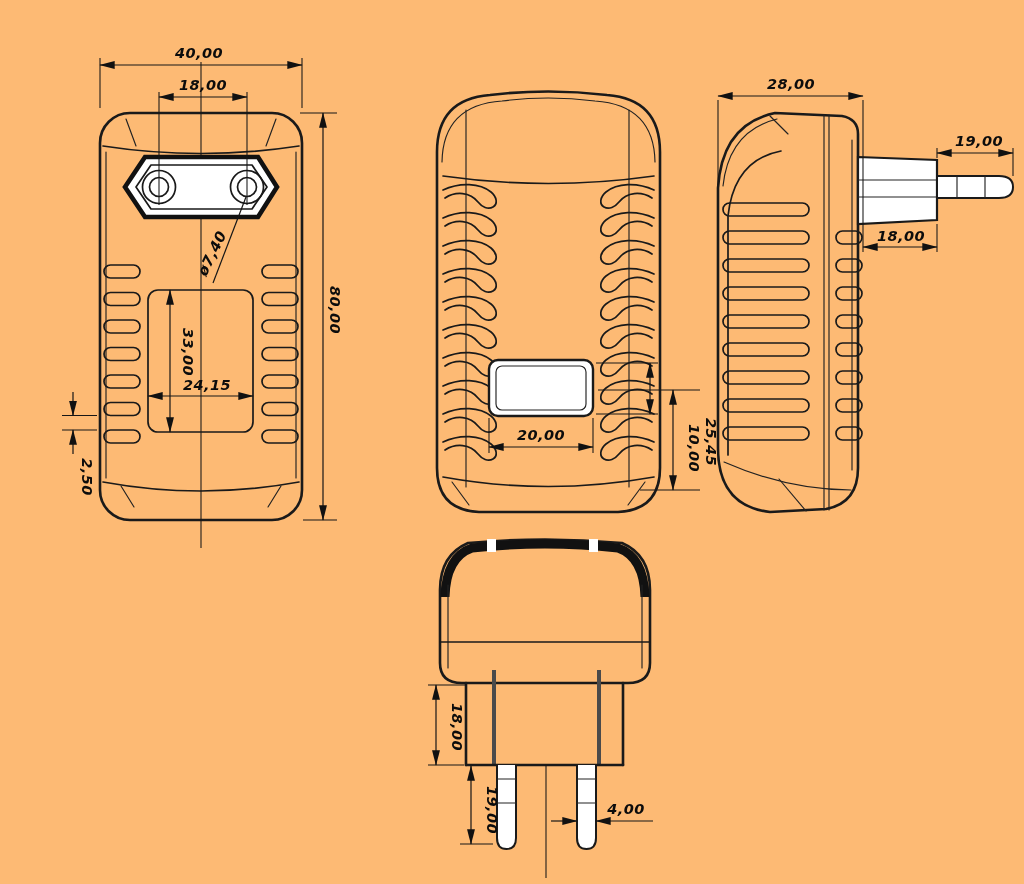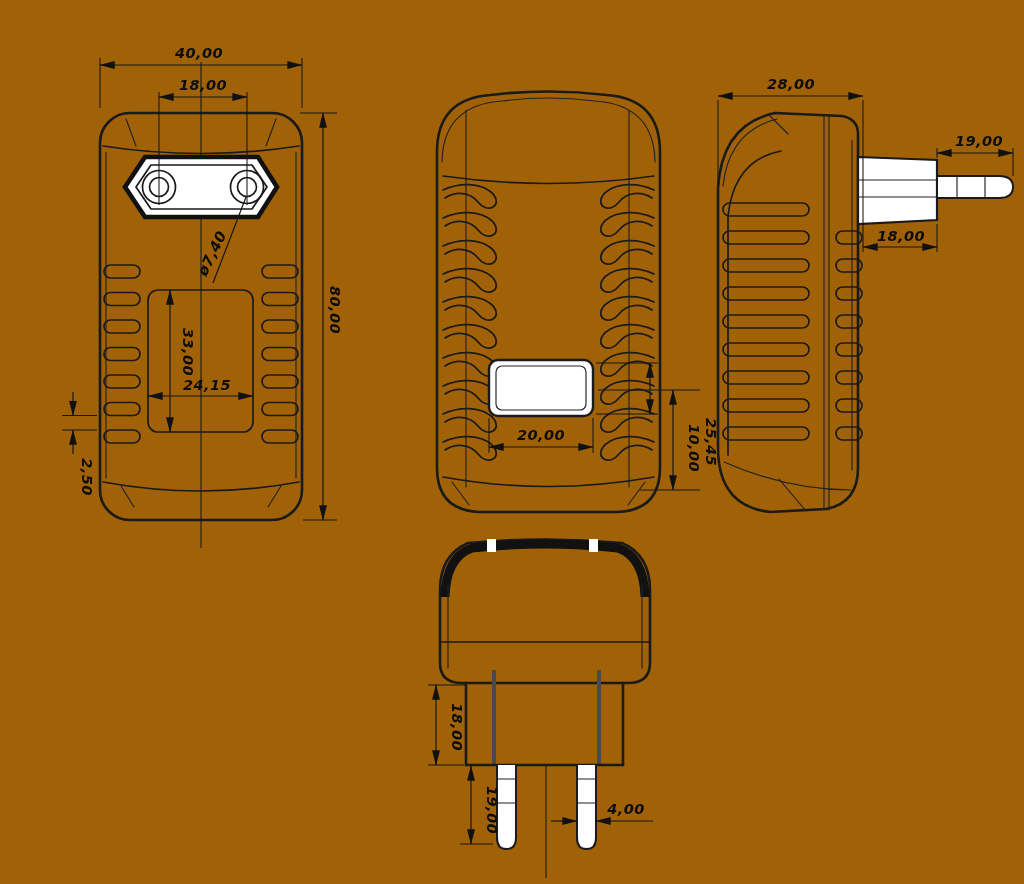--- a/index.html
+++ b/index.html
@@ -1,17 +1,17 @@
 <!DOCTYPE html>
 <html><head>
 <meta charset="utf-8">
 <style>
   html,body{margin:0;padding:0;}
   body{background:#e9e9e7;font-family:"DejaVu Sans",sans-serif;}
-  .sheet{position:relative;width:1024px;height:884px;background:#a16207;overflow:hidden;}
+  .sheet{position:relative;width:1024px;height:884px;background:#fdba74;overflow:hidden;}
   svg{display:block;}
   .ln  {fill:none;stroke:#1a1a1a;stroke-width:2.6;stroke-linejoin:round;stroke-linecap:round;}
   .ln2 {fill:none;stroke:#1a1a1a;stroke-width:1.7;stroke-linejoin:round;stroke-linecap:round;}
   .ln3 {fill:none;stroke:#222;stroke-width:1.15;stroke-linecap:round;}
   .lnF {fill:#ffffff;stroke:#1a1a1a;}
   .hex {fill:#ffffff;stroke:#111;stroke-width:4.6;stroke-linejoin:miter;}
   .dimln{fill:none;stroke:#161616;stroke-width:1.2;}
   .ext {fill:none;stroke:#161616;stroke-width:1.05;}
   .dim {font:italic 700 14.5px "DejaVu Sans",sans-serif;fill:#0c0c0c;letter-spacing:.4px;}
   .thick{stroke:#111;stroke-width:9;fill:none;}

